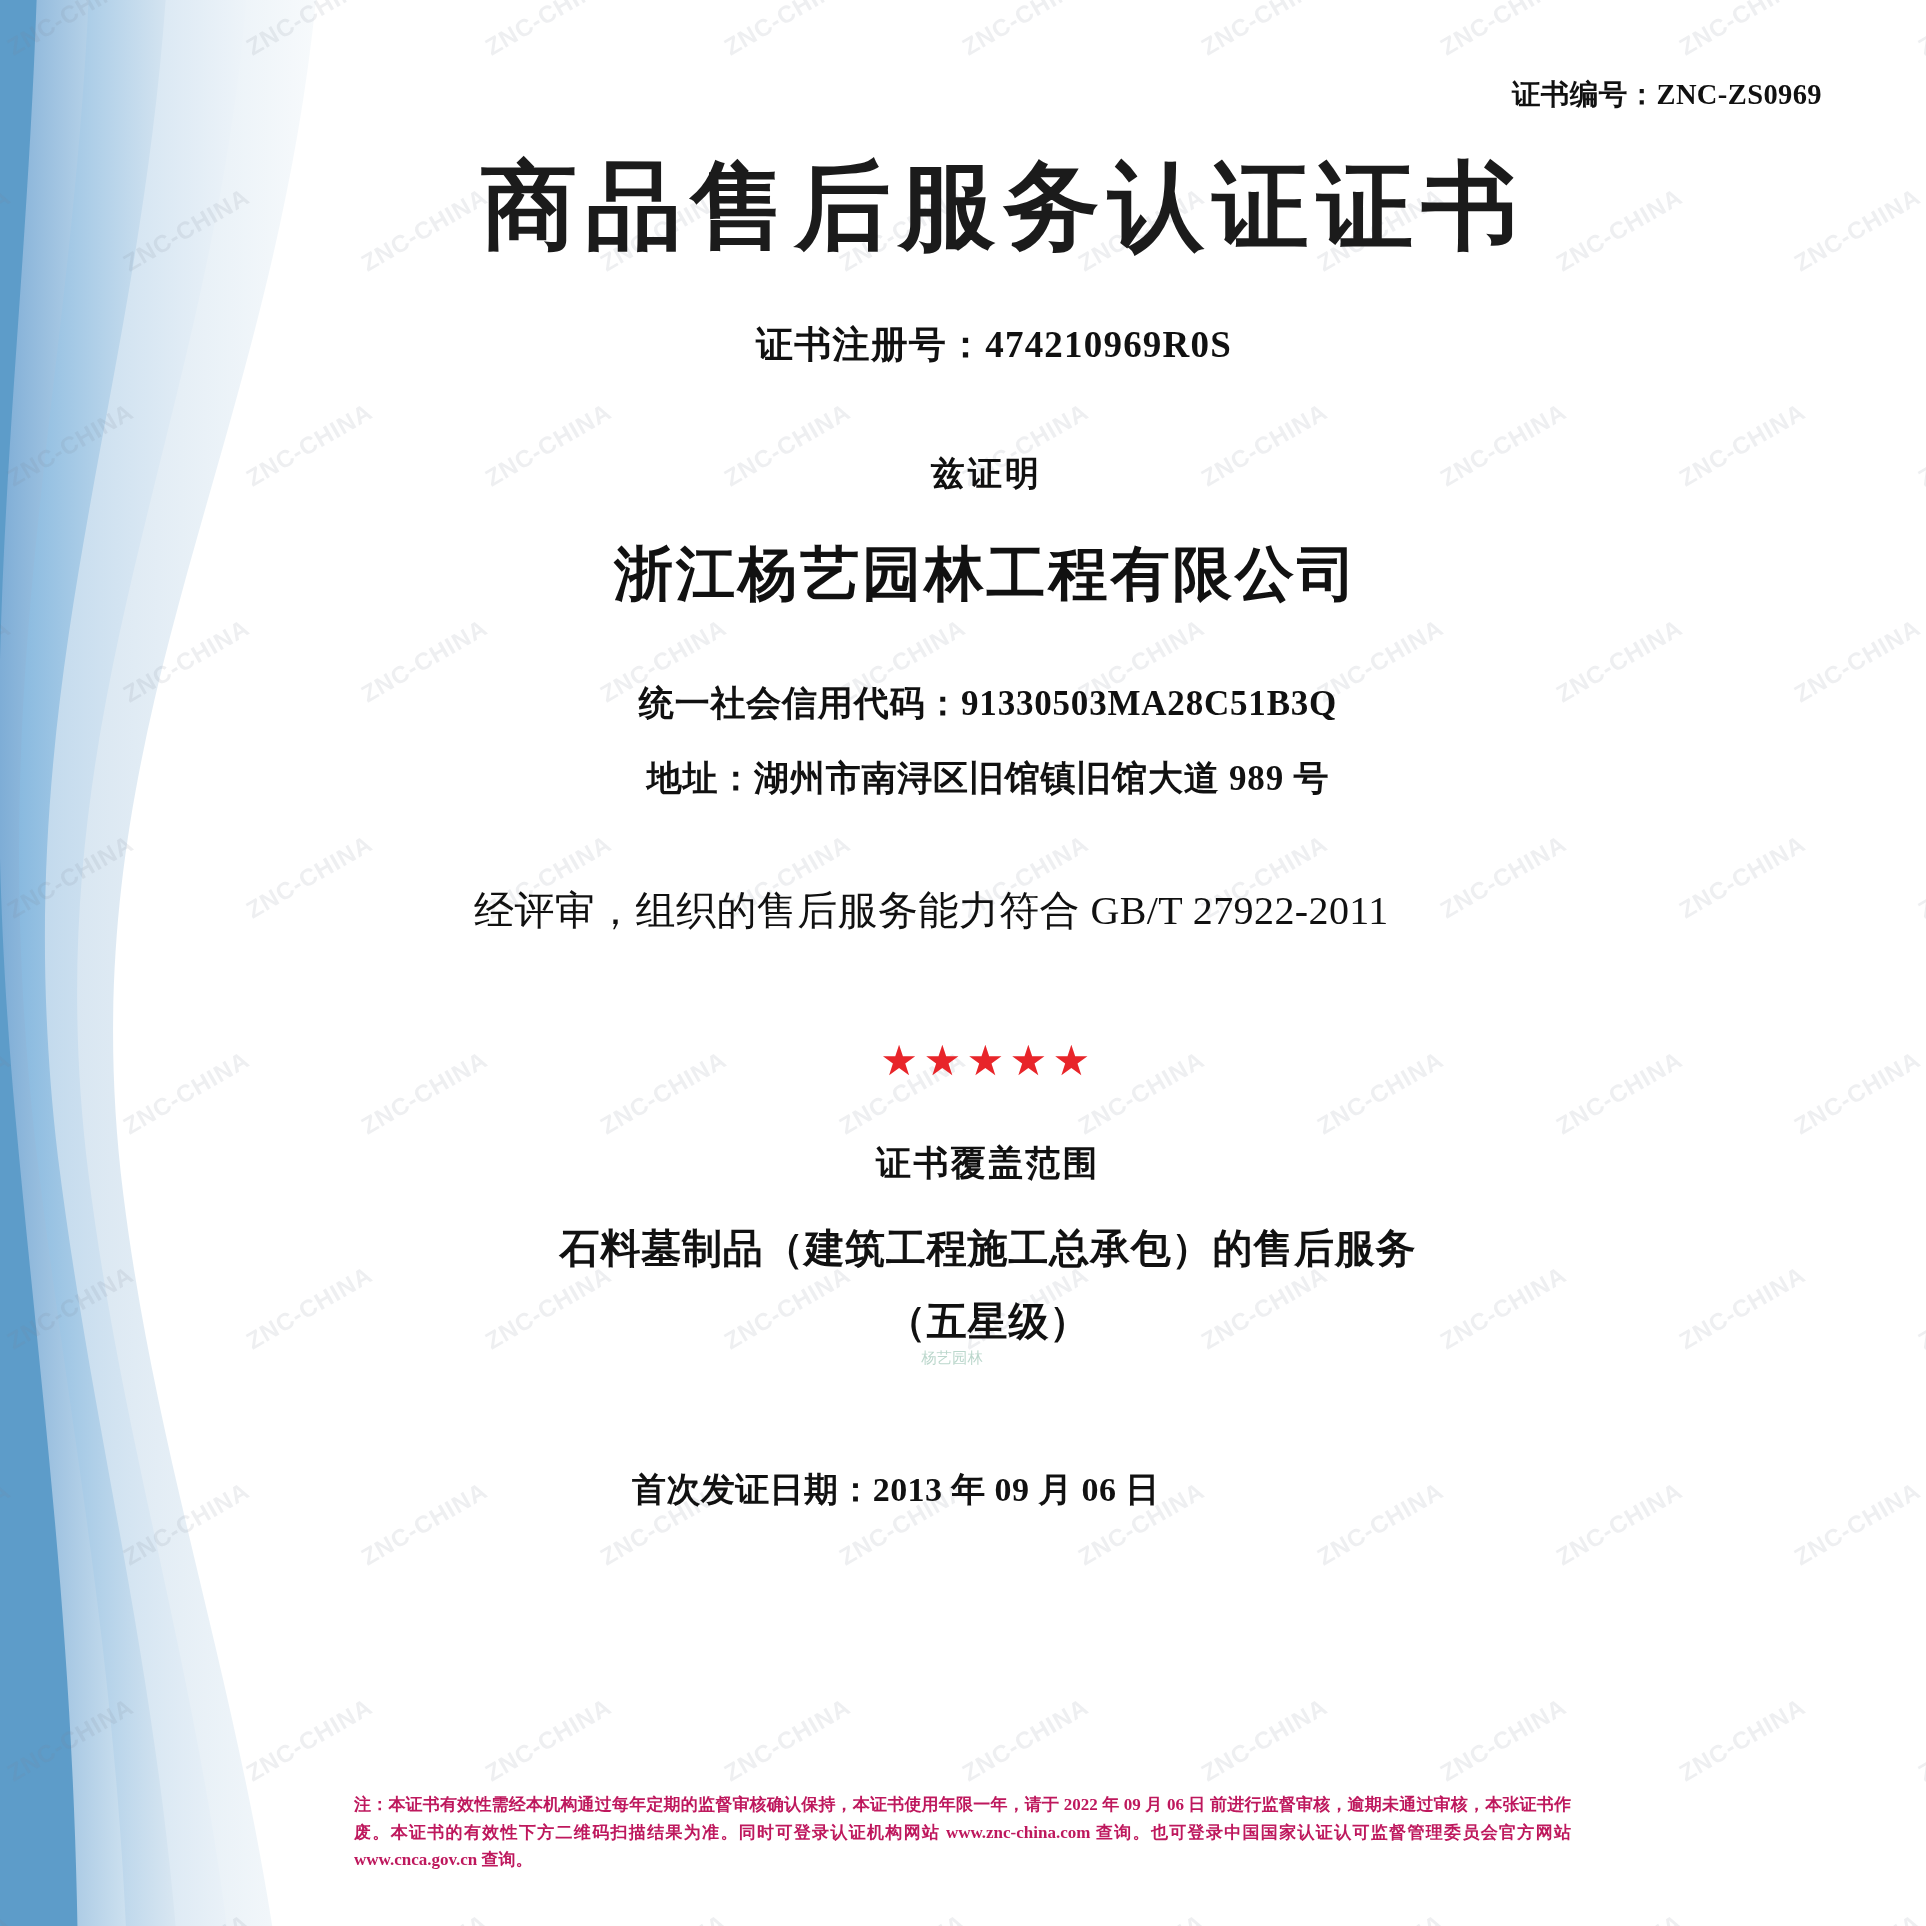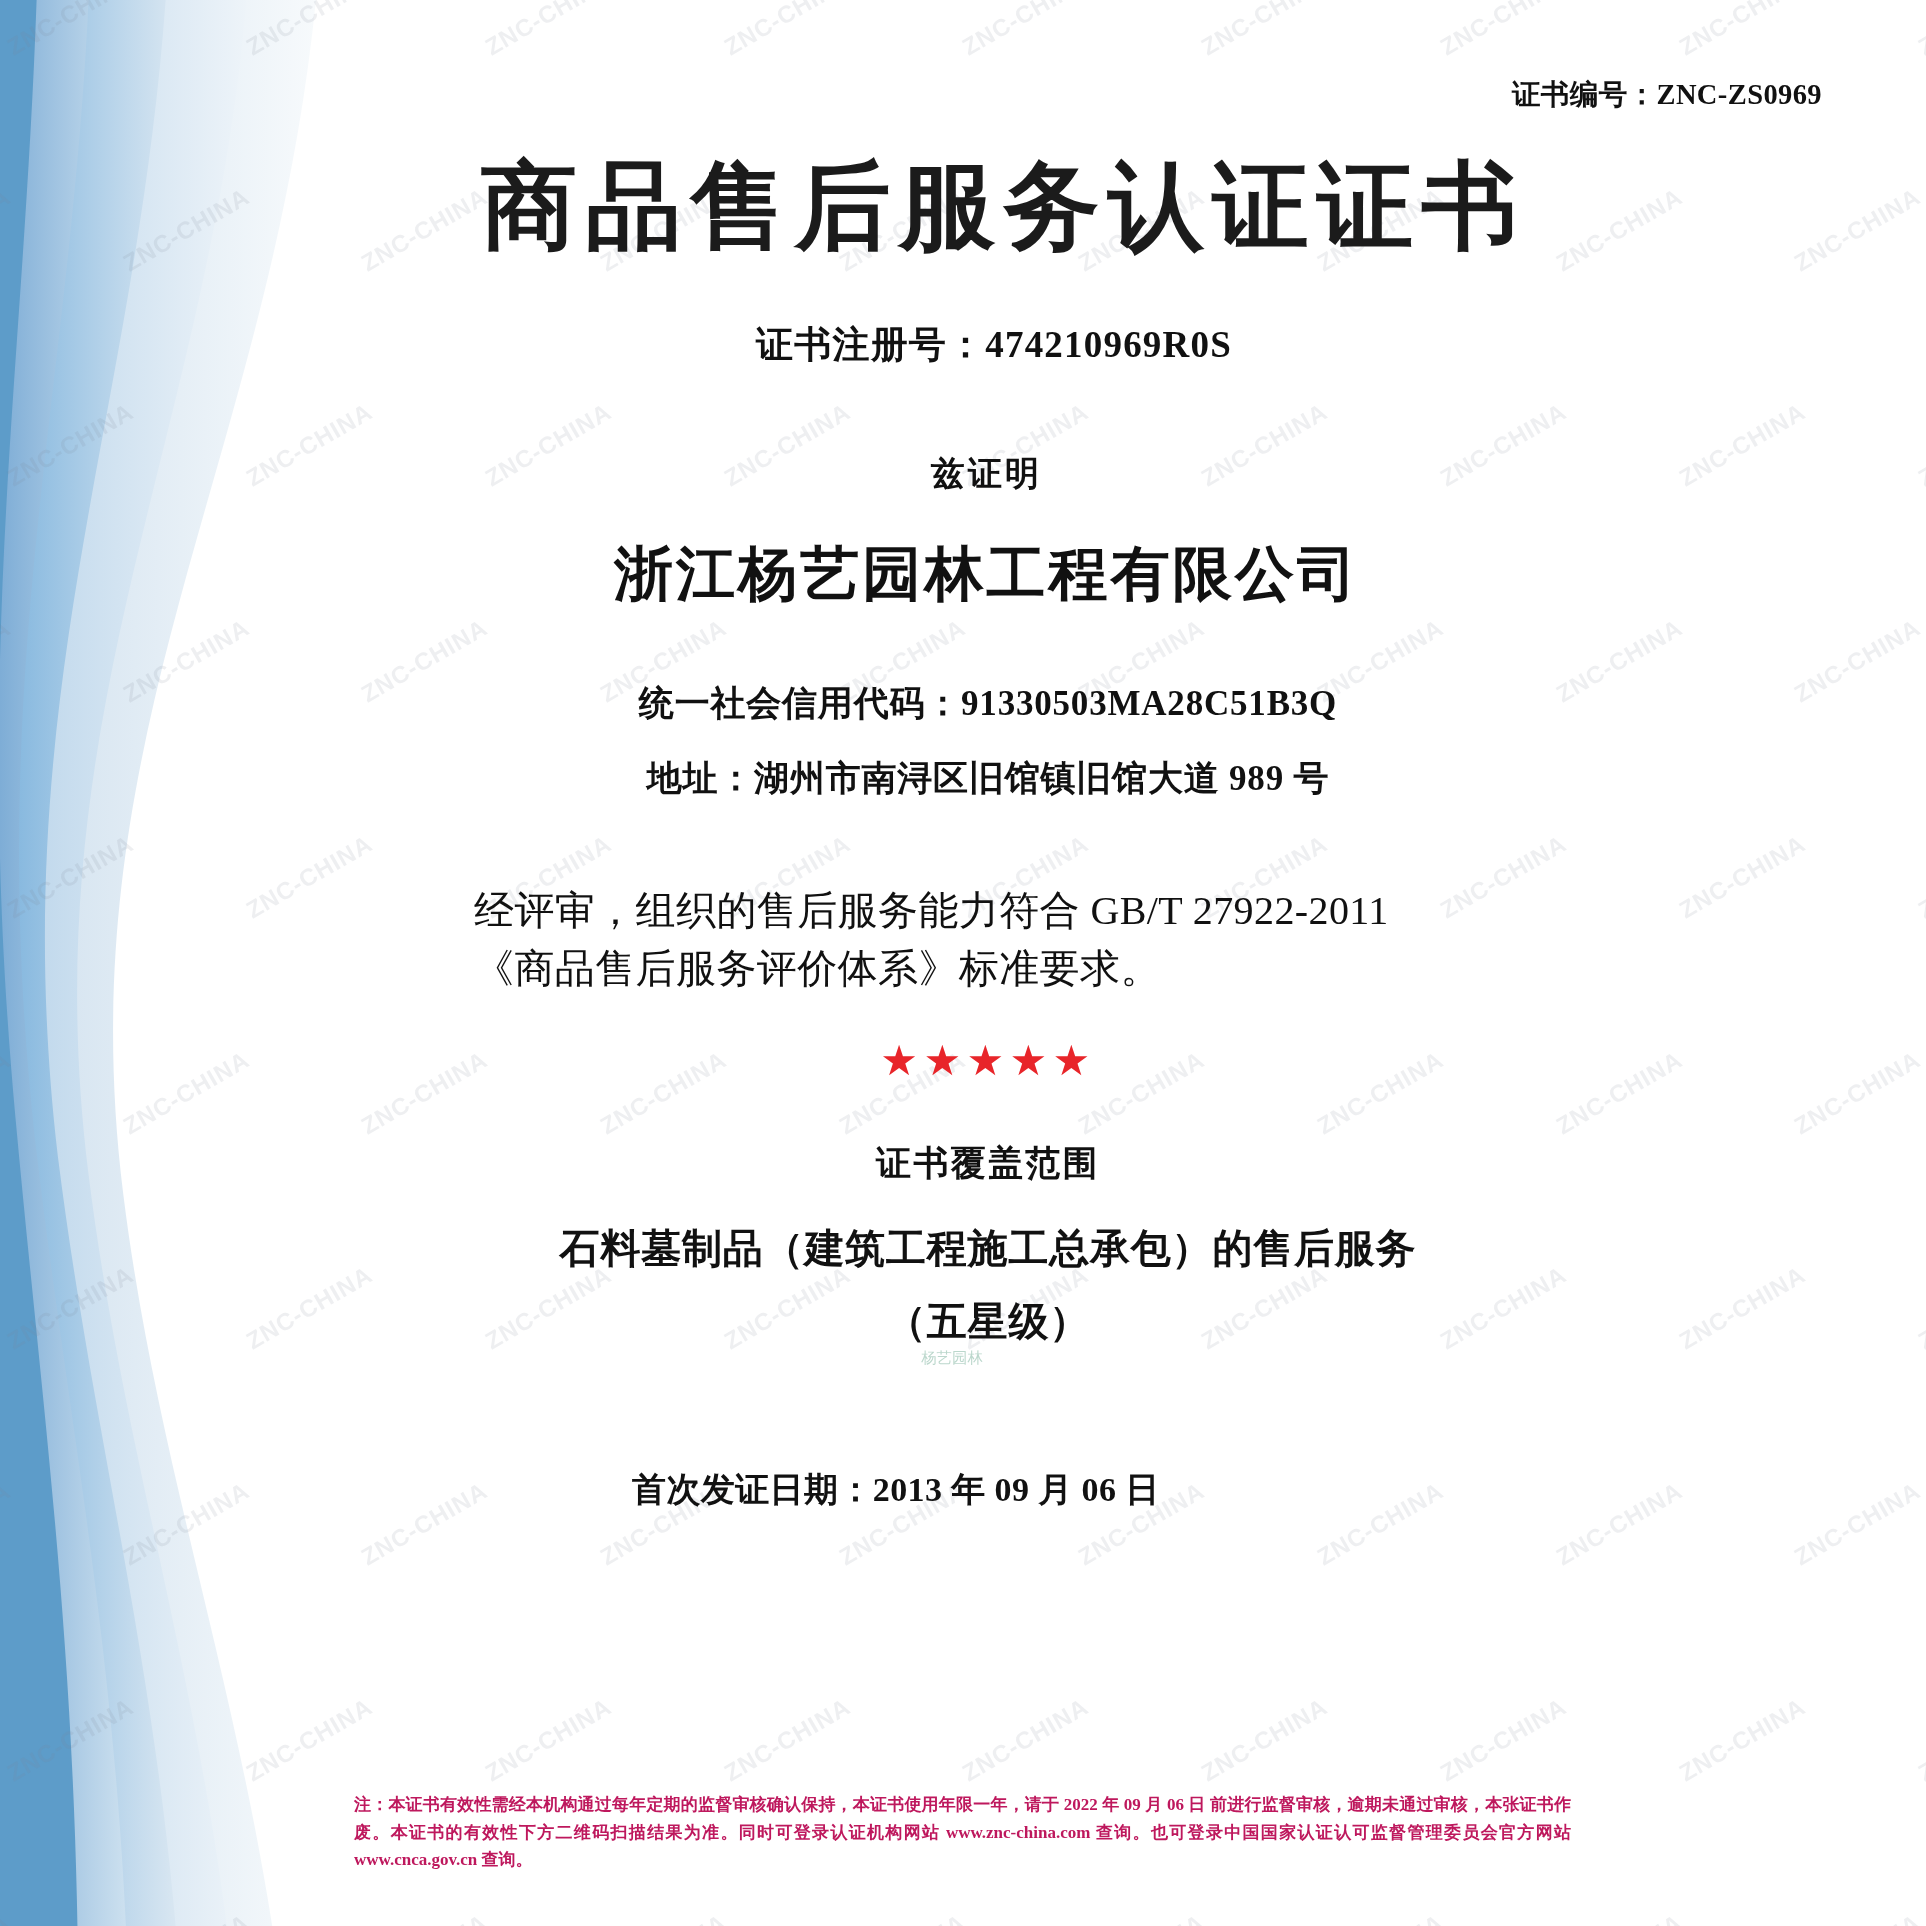--- a/index.html
+++ b/index.html
@@ -354,21 +354,20 @@
 
     <div class="hereby">兹证明</div>
 
     <div class="company">浙江杨艺园林工程有限公司</div>
 
     <div class="line-credit">统一社会信用代码：91330503MA28C51B3Q</div>
     <div class="line-addr">地址：湖州市南浔区旧馆镇旧馆大道 989 号</div>
 
     <div class="assess">
       <div>经评审，组织的售后服务能力符合 GB/T 27922-2011</div>
-      <div>《商品售后服务评价体系》标准要求。</div>
     </div>
 
     <div class="stars">★★★★★</div>
 
     <div class="scope-label">证书覆盖范围</div>
     <div class="scope-line1">石料墓制品（建筑工程施工总承包）的售后服务</div>
     <div class="scope-line2">（五星级）</div>
 
     <div class="logo-watermark">杨艺园林</div>
 

